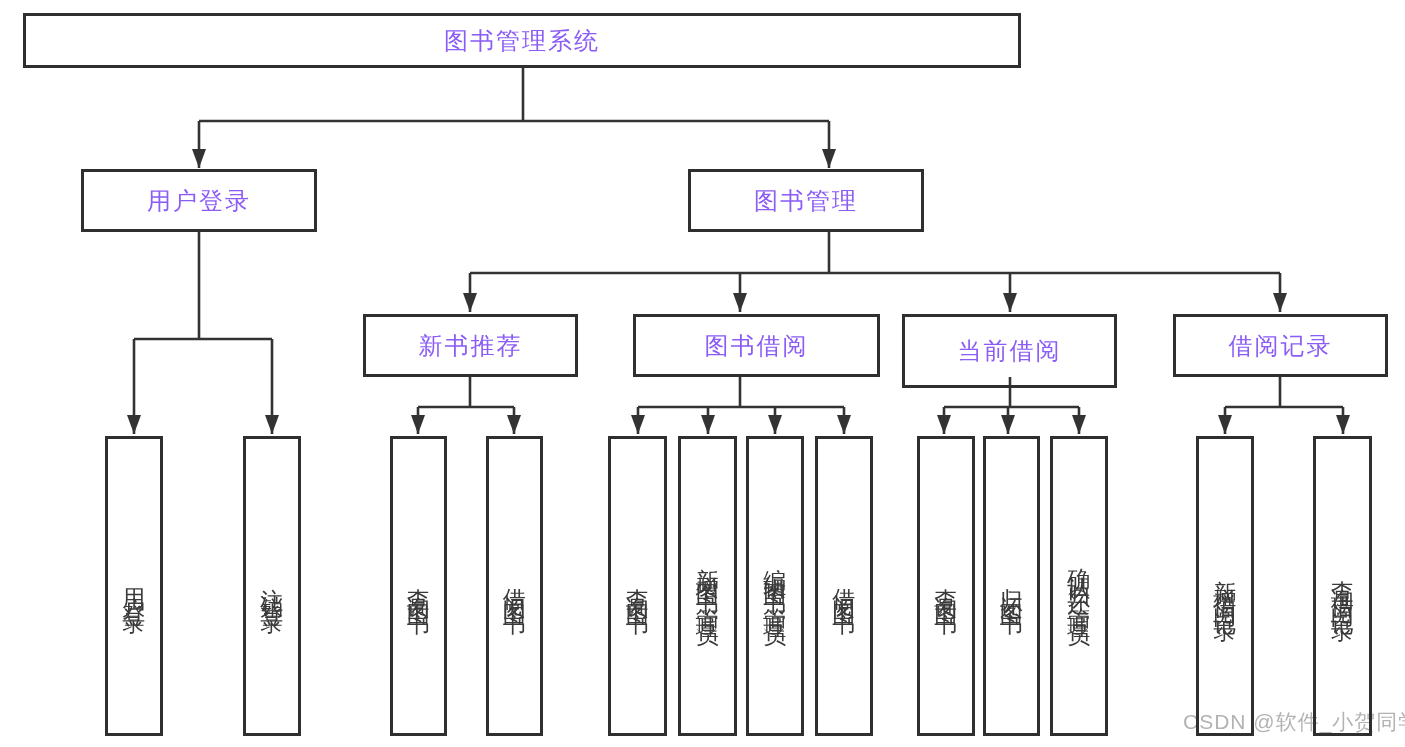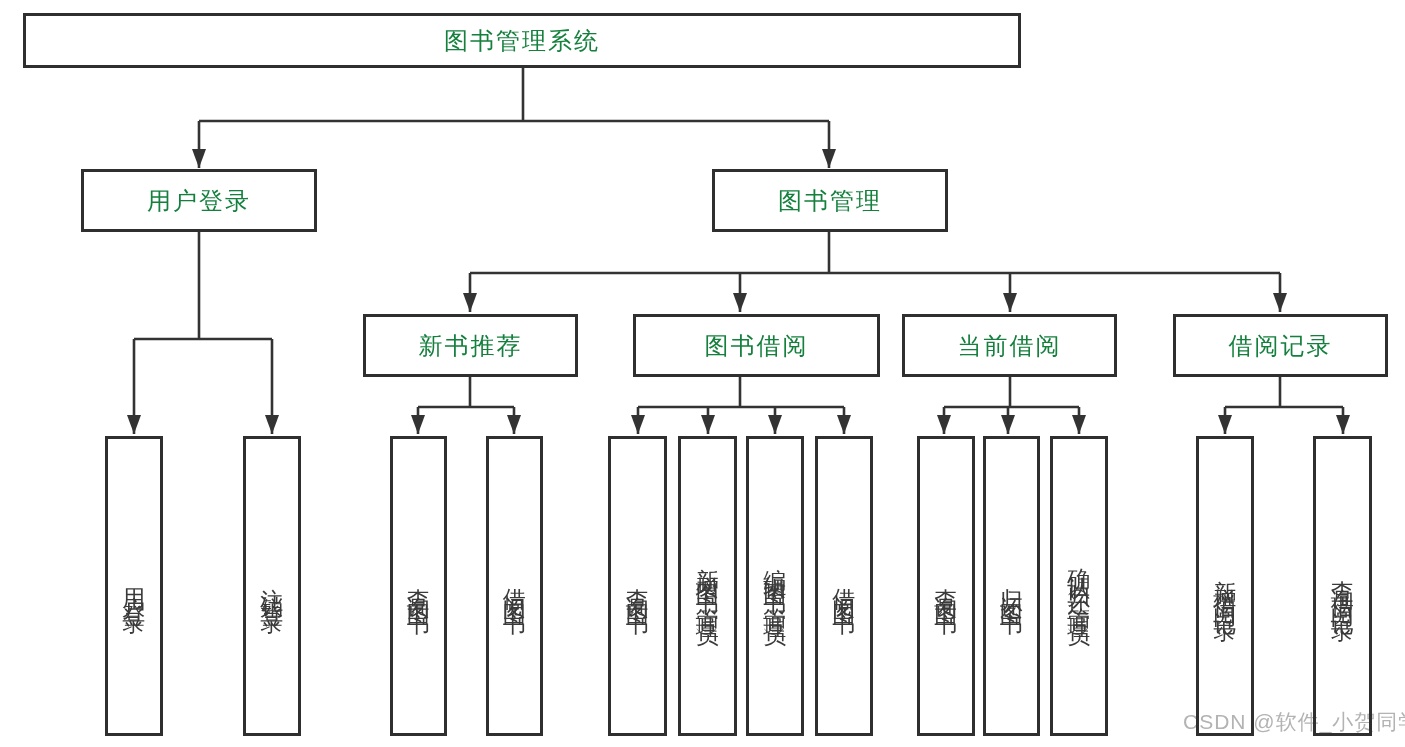--- a/index.html
+++ b/index.html
@@ -4,21 +4,21 @@
 <style>
   html,body{margin:0;padding:0;background:#ffffff;}
   body{width:1405px;height:747px;overflow:hidden;
        font-family:"Liberation Sans",sans-serif;}
   .stage{position:relative;width:1405px;height:747px;background:#ffffff;}
   .lines{position:absolute;left:0;top:0;z-index:1;}
   .c{stroke:#333333;stroke-width:2.6;fill:none;}
   .box{position:absolute;box-sizing:border-box;border:3px solid #2f2f2f;
        background:transparent;display:flex;align-items:center;justify-content:center;
        z-index:2;}
-  .hbox span{font-size:24px;letter-spacing:2px;color:#15803d;white-space:nowrap;}
+  .hbox span{font-size:24px;letter-spacing:2px;color:#8b5cf6;white-space:nowrap;}
   .vbox .vtext{writing-mode:vertical-rl;text-orientation:mixed;font-size:23px;
        letter-spacing:8px;line-height:1.15;color:#3a3a3a;}
   .watermark{position:absolute;left:1183px;top:708px;z-index:0;font-size:21px;
        color:#b3b3b3;letter-spacing:1px;white-space:nowrap;}
 </style>
 </head>
 <body>
 
 <div class="stage">
 
@@ -61,31 +61,31 @@
     <line class="c" marker-end="url(#ah)" x1="1343" y1="407" x2="1343" y2="434"></line>
   </svg>
 
   <div class="box hbox" style="left:23px;top:13px;width:998px;height:55px">
     <span>图书管理系统</span>
   </div>
 
   <div class="box hbox" style="left:81px;top:169px;width:236px;height:63px">
     <span>用户登录</span>
   </div>
-  <div class="box hbox" style="left:712px;top:169px;width:236px;height:63px">
+  <div class="box hbox" style="left:688px;top:169px;width:236px;height:63px">
     <span>图书管理</span>
   </div>
 
   <div class="box hbox" style="left:363px;top:314px;width:215px;height:63px">
     <span>新书推荐</span>
   </div>
   <div class="box hbox" style="left:633px;top:314px;width:247px;height:63px">
     <span>图书借阅</span>
   </div>
-  <div class="box hbox" style="left:902px;top:314px;width:215px;height:63px">
+  <div class="box hbox" style="left:902px;top:314px;width:215px;height:74px">
     <span>当前借阅</span>
   </div>
   <div class="box hbox" style="left:1173px;top:314px;width:215px;height:63px">
     <span>借阅记录</span>
   </div>
 
   <div class="box vbox" style="left:105px;top:436px;width:58px;height:300px">
     <span class="vtext">用户登录</span>
   </div>
   <div class="box vbox" style="left:243px;top:436px;width:58px;height:300px">

